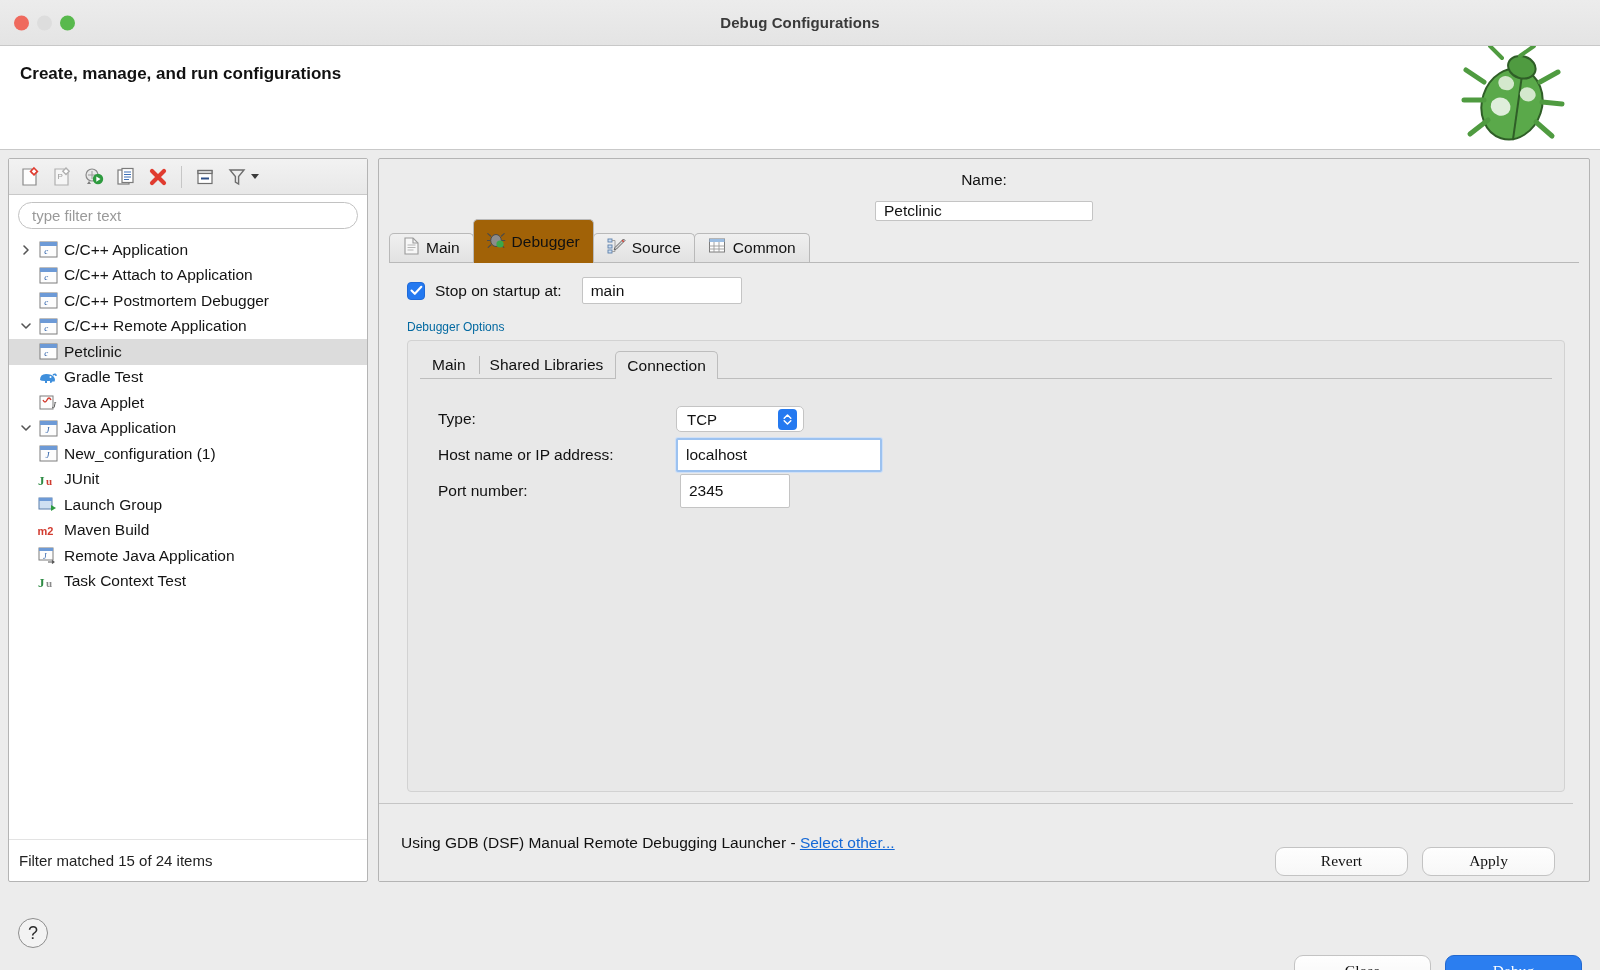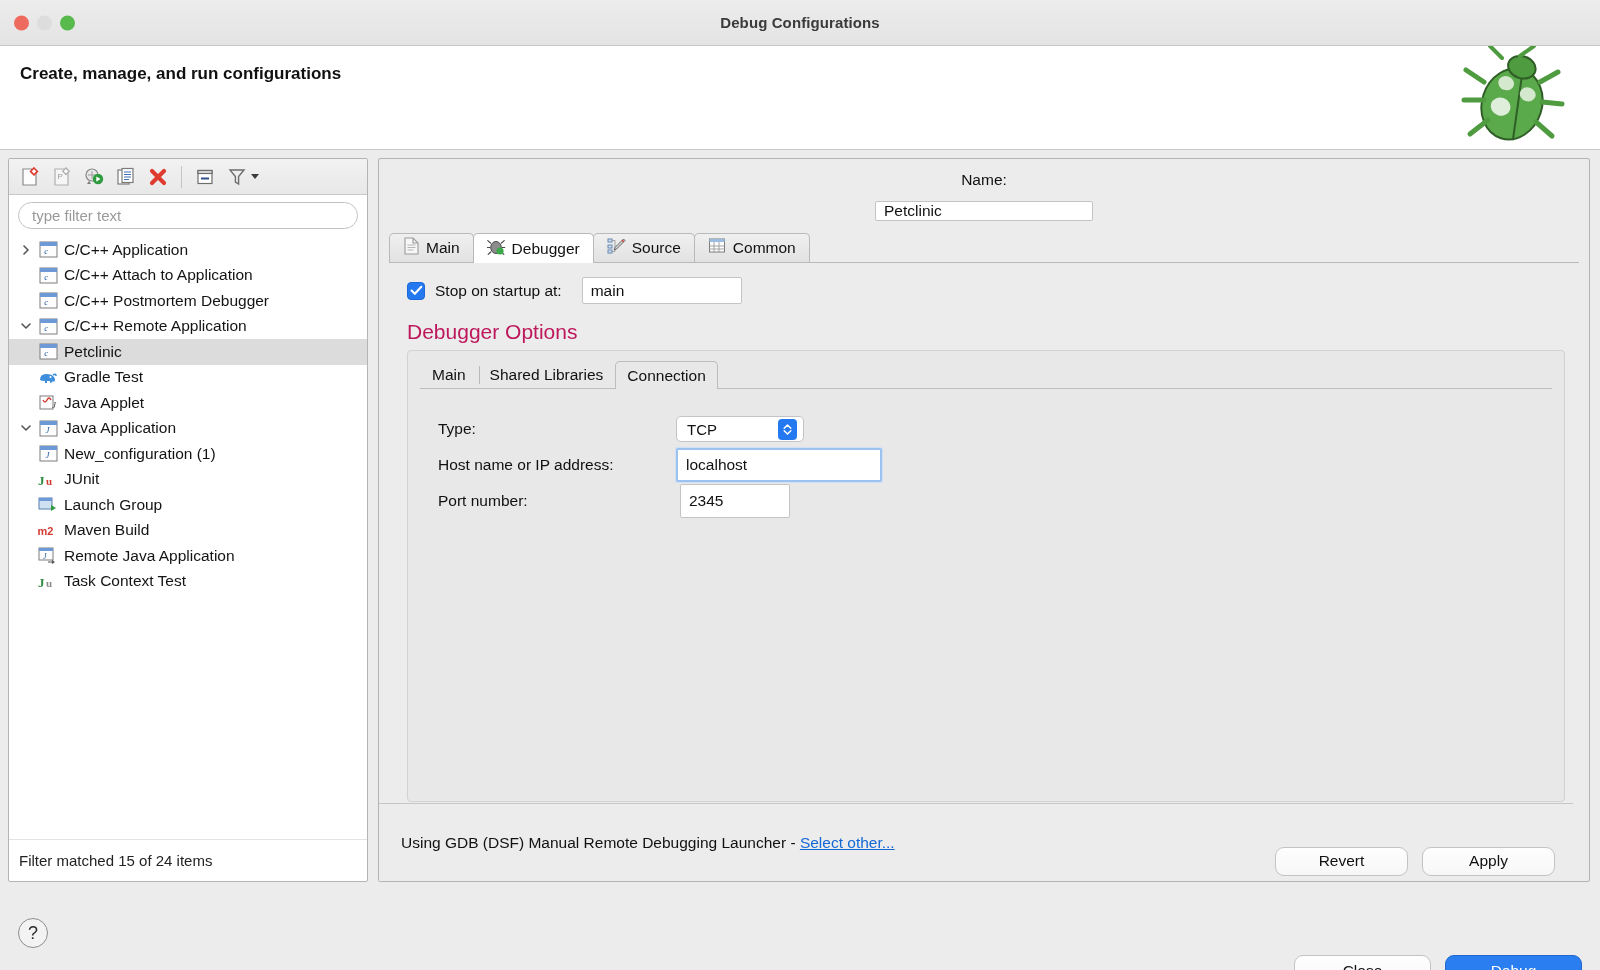--- a/index.html
+++ b/index.html
@@ -177,23 +177,23 @@
     height: 29px; padding: 0 13px;
     font-size: 15.5px; color: #111;
     background: linear-gradient(180deg,#f0f0f0,#e2e2e2);
     border: 1px solid #b9b9b9;
     border-bottom: none;
     border-radius: 5px 5px 0 0;
     margin-right: -1px;
     position: relative;
   }
   .otab.active {
-    background: #ffffff;
+    background: #a16207;
     z-index: 3;
-    height: 30px;
+    height: 44px;
     margin-bottom: -1px;
   }
 
   
   #tab-body {
     margin: 0 10px;
     background: #ececec;
     padding: 14px 0 0 0;
     height: 582px;
   }
@@ -217,21 +217,21 @@
     width: 160px; height: 27px;
     background: #fff; border: 1px solid #c4c4c4;
     border-radius: 2px; font-size: 15.5px;
     padding: 0 8px; color: #111; margin-left: 10px;
     font-family: "Liberation Sans", sans-serif;
     outline: none;
   }
 
   #dbg-options-label {
     padding: 16px 0 6px 18px;
-    font-size: 21px; color: #be185d;
+    font-size: 12px; color: #0369a1;
   }
 
   #inner-group {
     margin: 0 14px 0 18px;
     border: 1px solid #d2d2d2;
     border-radius: 4px;
     background: #e8e8e8;
     height: 452px;
     padding: 10px 12px 12px 12px;
   }
@@ -330,21 +330,21 @@
   }
   #footer-btns { margin-left: auto; display: flex; gap: 14px; }
 
   .btn {
     min-width: 133px; height: 29px;
     border-radius: 9px;
     border: 1px solid #c3c3c3;
     background: linear-gradient(180deg,#fefefe,#f7f7f7);
     font-size: 15.5px; color: #111;
     display: flex; align-items: center; justify-content: center;
-    font-family: Liberation Sans, sans-serif;
+    font-family: Liberation Serif, serif;
     margin-top: 37px;
   }
   .btn.primary {
     background: #2b7ef0;
     border-color: #2268cf;
     color: #fff;
   }
 
   
   #win-footer {

